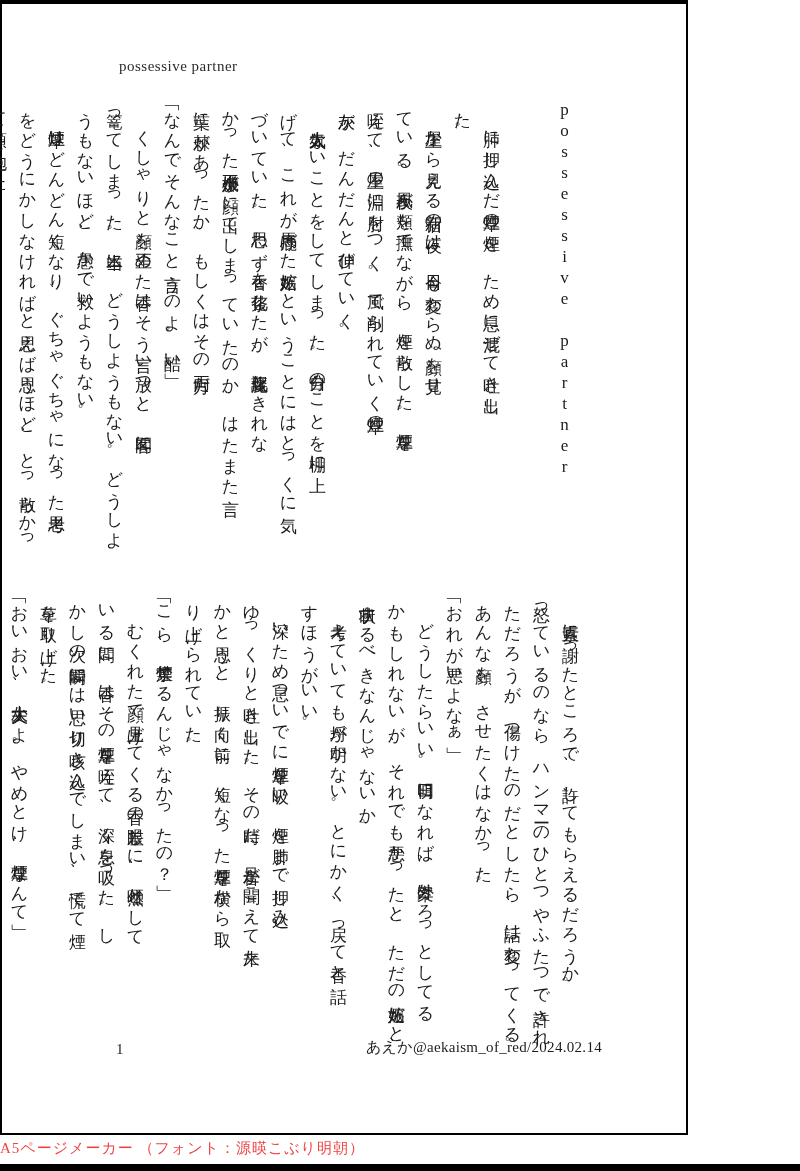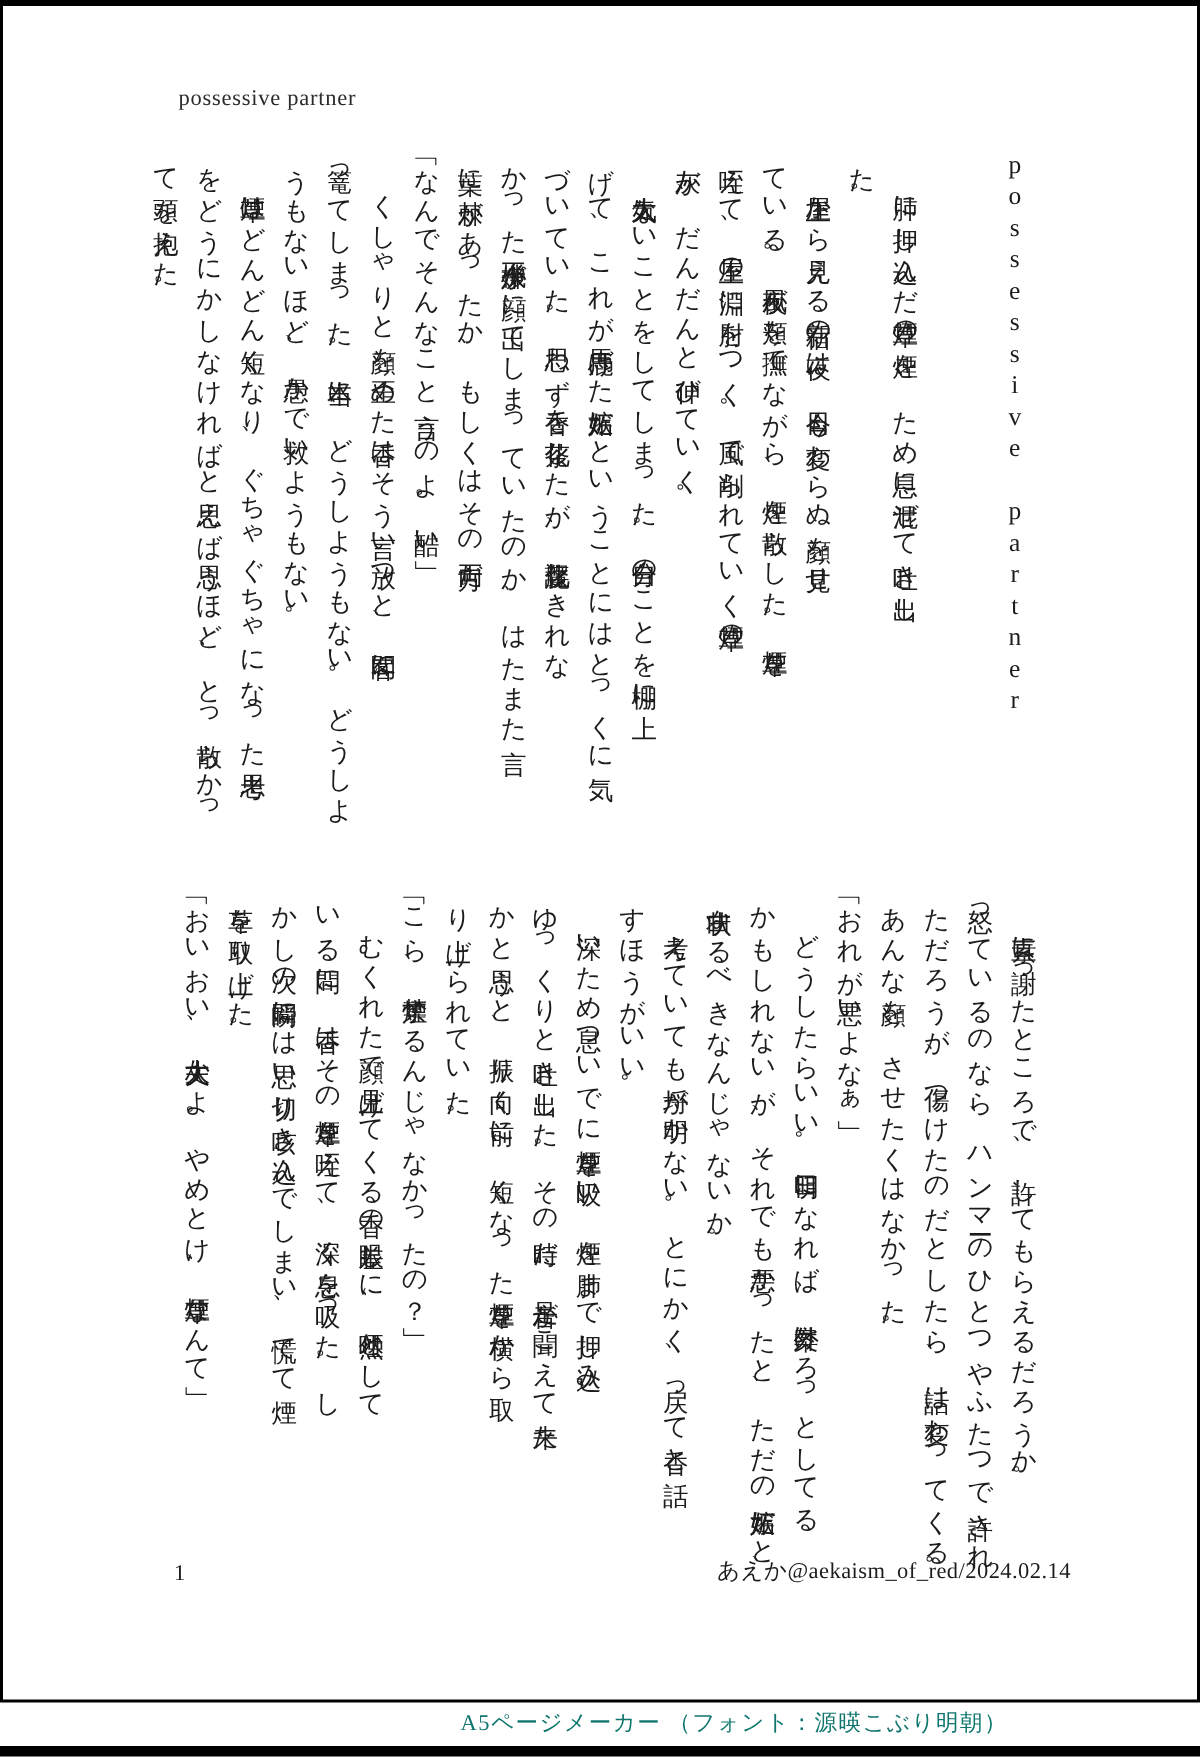--- a/index.html
+++ b/index.html
@@ -12,21 +12,21 @@
     width: 800px;
     height: 1171px;
     font-family: "Liberation Serif", "DejaVu Serif", serif;
     color: #1c1c1c;
     overflow: hidden;
   }
   
   .page-frame {
     position: absolute;
     left: 0; top: 0;
-    width: 800px;
+    width: 688px;
     height: 1135px;
     box-sizing: border-box;
     border: 2px solid #000000;
     border-top-width: 4px;
     background: #ffffff;
   }
   .running-header {
     position: absolute;
     left: 117px;
     top: 54px;
@@ -75,24 +75,24 @@
     right: 84px;
     top: 1034px;
     font-size: 15px;
     letter-spacing: 0.3px;
   }
   .tool-caption {
     position: absolute;
     left: 0;
     top: 1139px;
     width: 672px;
-    text-align: right;
+    text-align: left;
     font-size: 15px;
     letter-spacing: 1px;
-    color: #0f766e;
+    color: #ef4444;
   }
   .bottom-bar {
     position: absolute;
     left: 0;
     top: 1164px;
     width: 800px;
     height: 7px;
     background: #000000;
   }
 </style>

